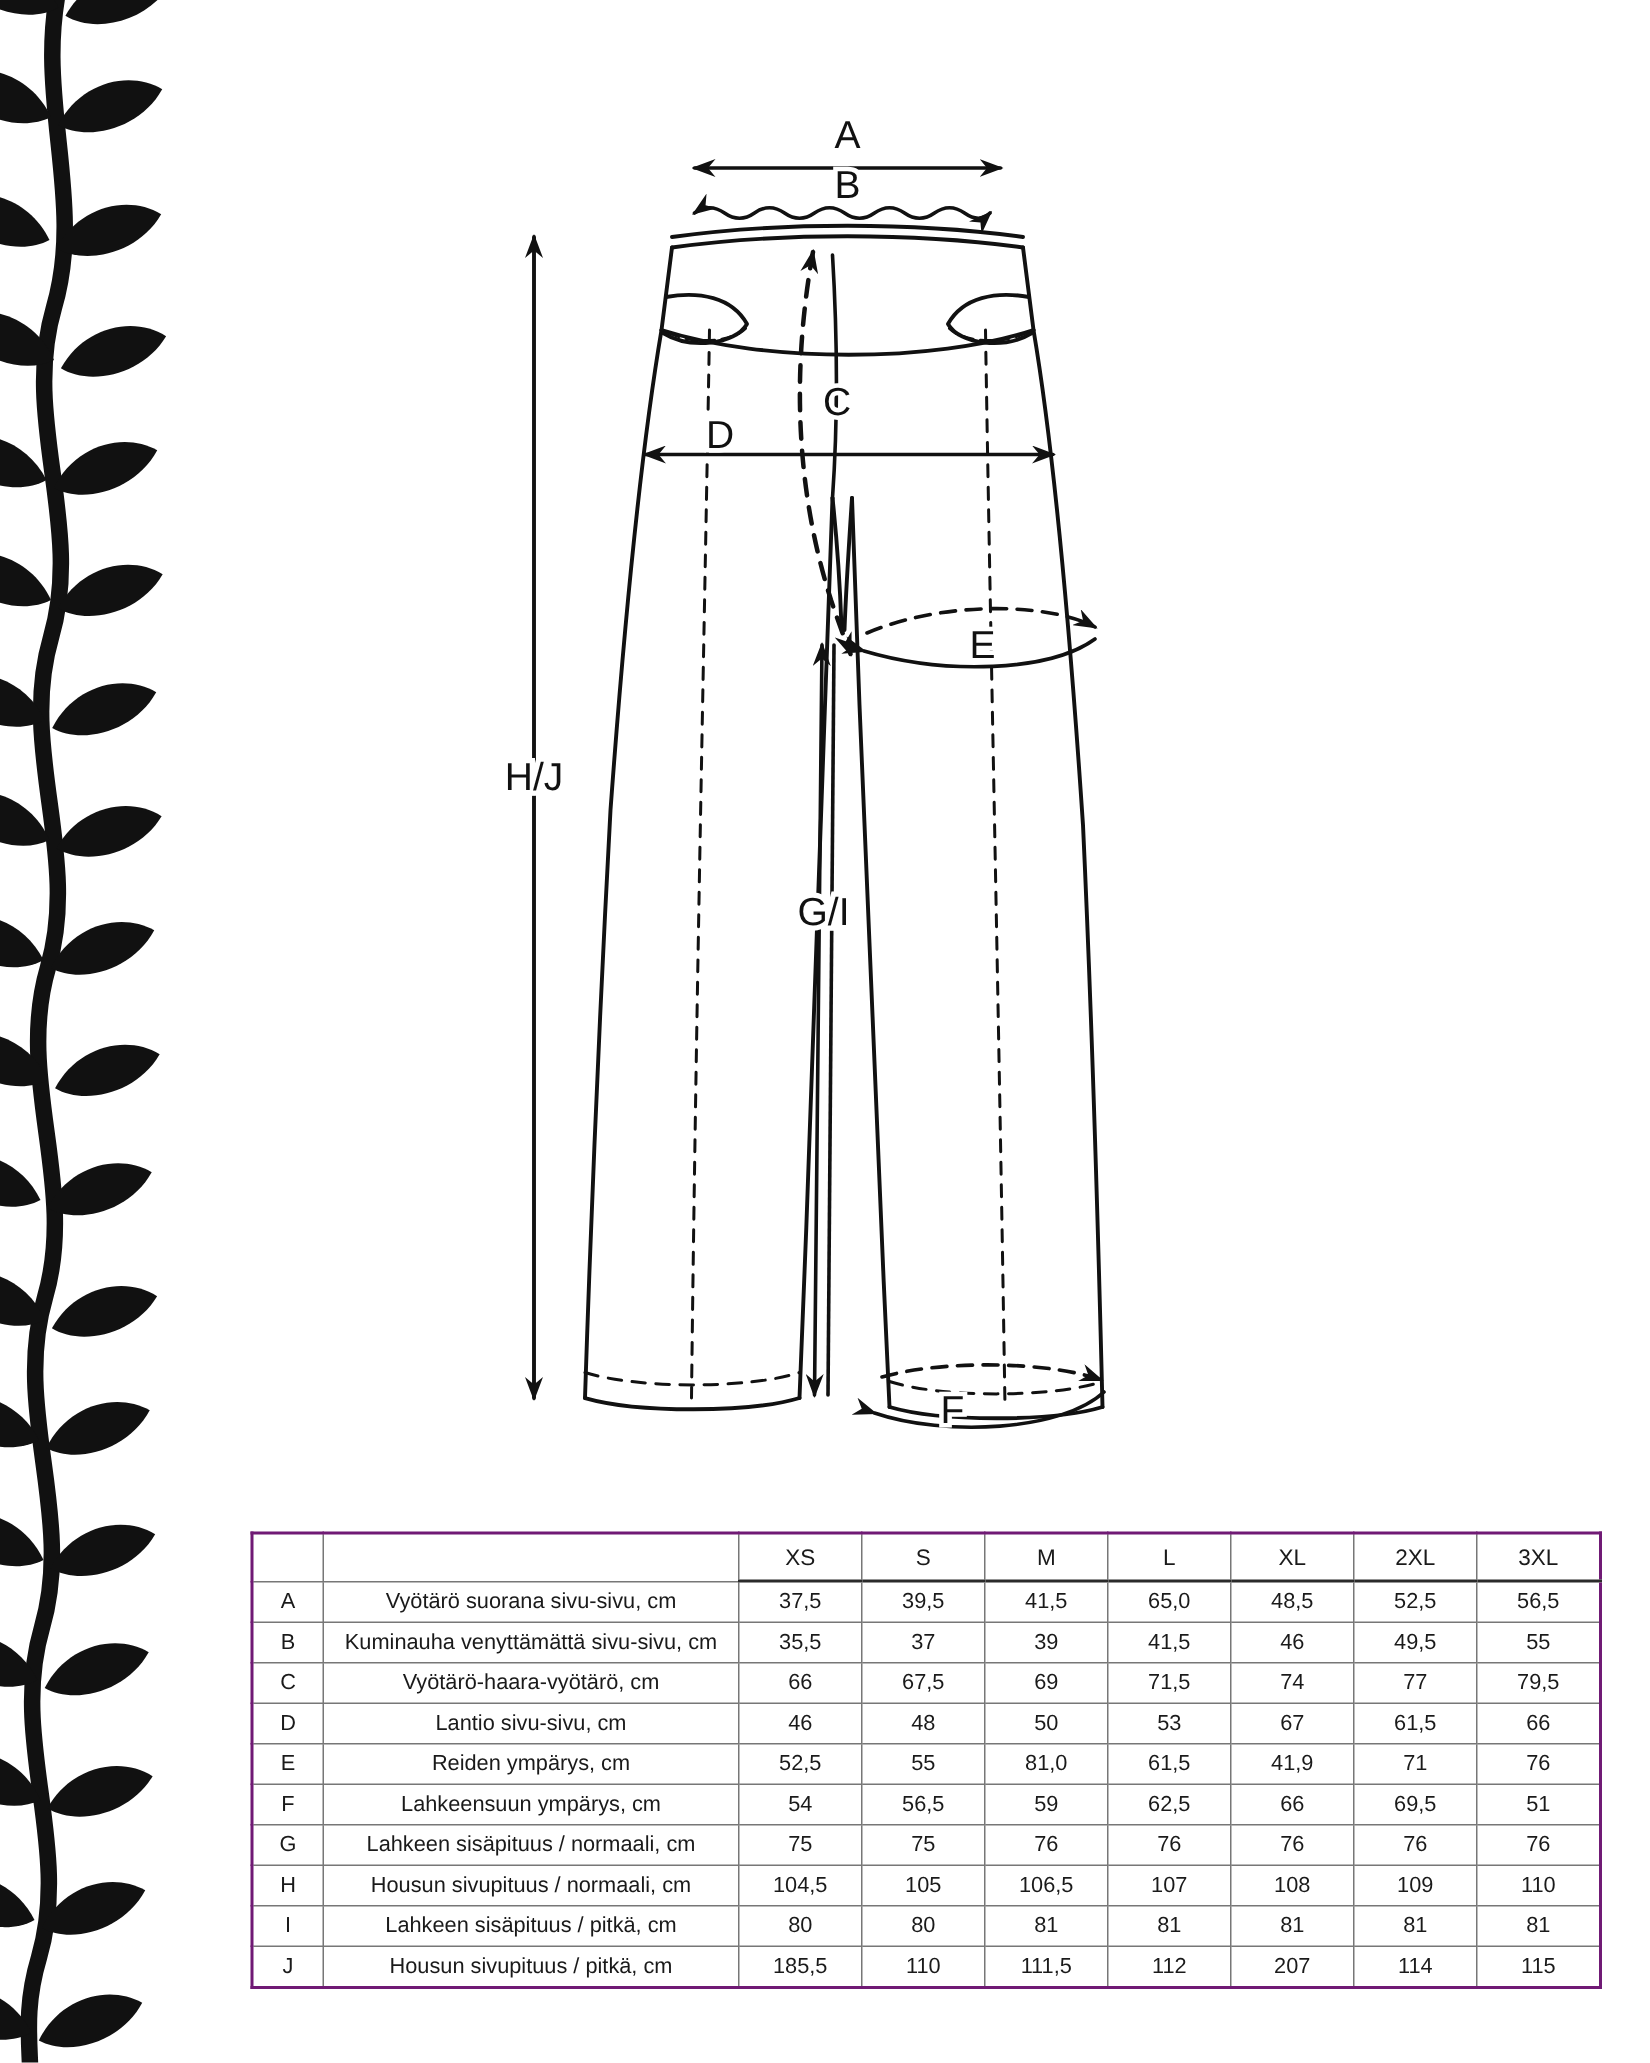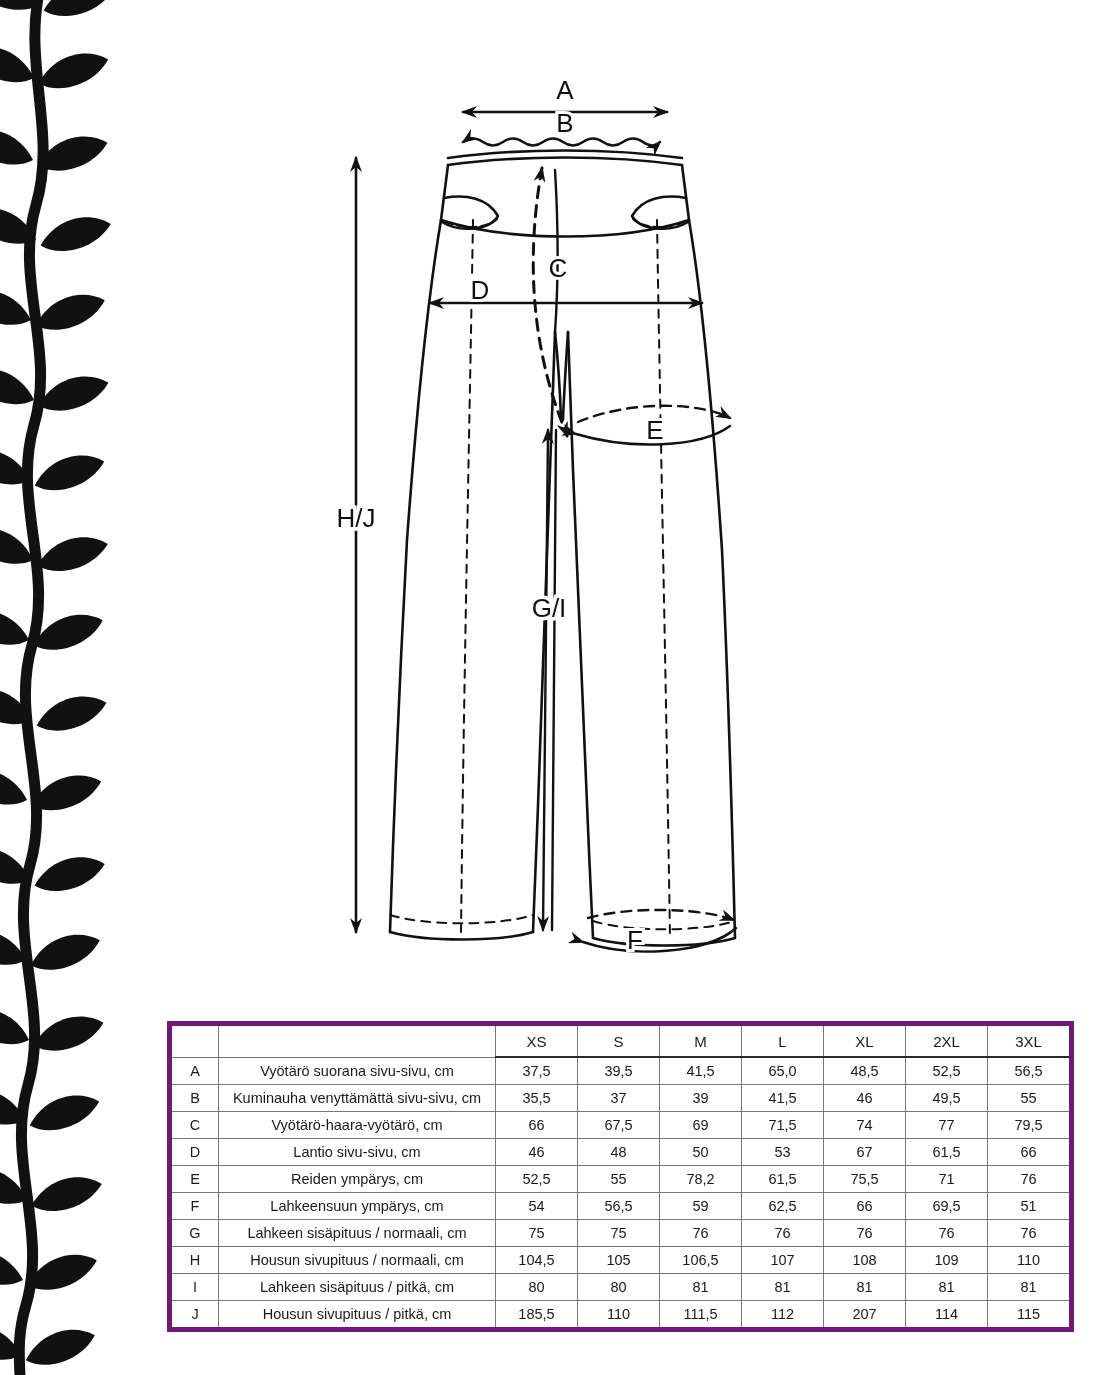--- a/index.html
+++ b/index.html
@@ -67,21 +67,21 @@
     color: #1a1a1a;
     height: 26px;
     padding: 0 4px;
     text-align: center;
     vertical-align: middle;
     font-family: "Liberation Sans", sans-serif;
   }
 
   
   table.size-table {
-    border: 5px solid #701a75;
+    border: 2px solid #701a75;
   }
   table.size-table tr:first-child td {
     border-top: none;
   }
   table.size-table tr td:first-child {
     border-left: none;
   }
   table.size-table tr td:last-child {
     border-right: none;
   }
@@ -391,23 +391,23 @@
         <td class="col-size">67</td>
         <td class="col-size">61,5</td>
         <td class="col-size">66</td>
       </tr>
 
       <tr>
         <td class="col-letter">E</td>
         <td class="col-desc">Reiden ympärys, cm</td>
         <td class="col-size">52,5</td>
         <td class="col-size">55</td>
-        <td class="col-size">78,2</td>
+        <td class="col-size">81,0</td>
         <td class="col-size">61,5</td>
-        <td class="col-size">75,5</td>
+        <td class="col-size">41,9</td>
         <td class="col-size">71</td>
         <td class="col-size">76</td>
       </tr>
 
       <tr>
         <td class="col-letter">F</td>
         <td class="col-desc">Lahkeensuun ympärys, cm</td>
         <td class="col-size">54</td>
         <td class="col-size">56,5</td>
         <td class="col-size">59</td>

